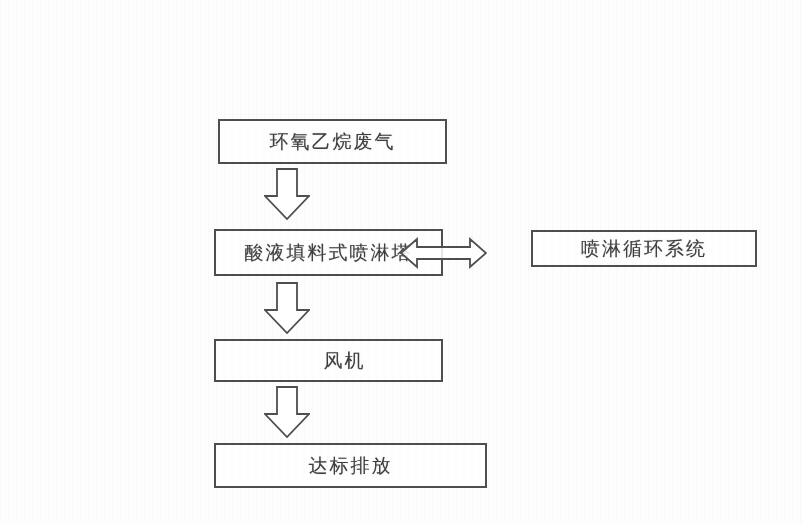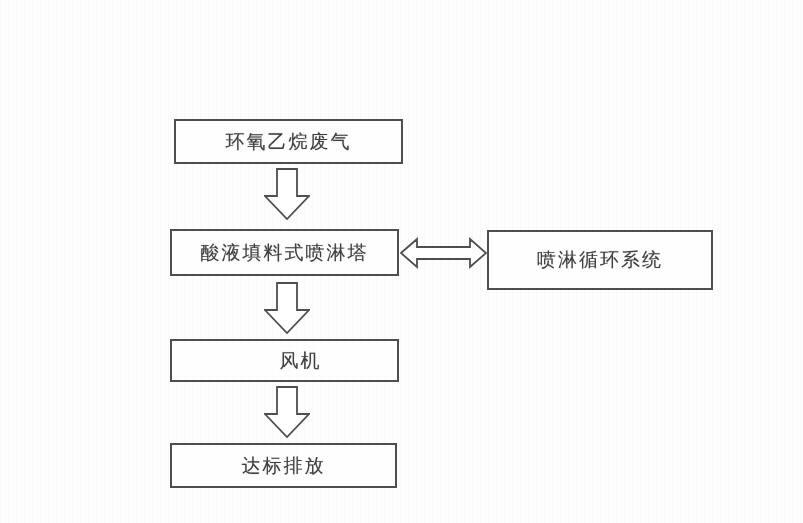--- a/index.html
+++ b/index.html
@@ -34,26 +34,27 @@
     border:2px solid #4e4e4e;
     background:rgba(255,255,255,.6);
     display:flex;
     align-items:center;
     justify-content:center;
     font-size:19px;
     letter-spacing:2px;
     color:#3f3f3f;
     text-shadow:0 0 1px rgba(70,70,70,.4);
     white-space:nowrap;
+    margin-left:44px;
   }
   #node-waste-gas   {left:174px; top:119px; width:229px; height:45px;}
   #node-spray-tower {left:170px; top:229px; width:229px; height:47px;}
-  #node-circulation {left:487px; top:230px; width:226px; height:60px;}
+  #node-circulation {left:487px; top:230px; width:226px; height:37px;}
   #node-fan         {left:170px; top:339px; width:229px; height:43px;padding-left:32px;}
-  #node-discharge   {left:170px; top:443px; width:227px; height:45px;}
+  #node-discharge   {left:170px; top:443px; width:273px; height:45px;}
   .arrow{position:absolute;}
   #arrow-1{left:264px; top:168px;}
   #arrow-2{left:264px; top:282px;}
   #arrow-3{left:264px; top:386px;}
   #arrow-h{left:400px; top:236px;}
   .arrow svg{display:block;}
   .arrow polygon{
     fill:rgba(255,255,255,.85);
     stroke:#4e4e4e;
     stroke-width:1.8;

